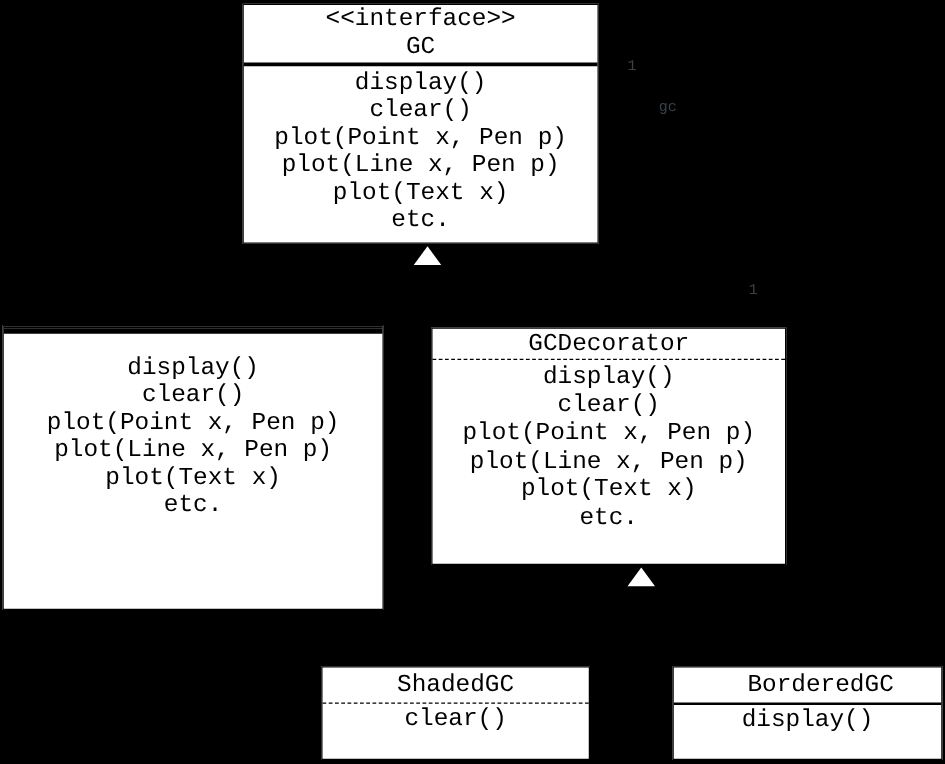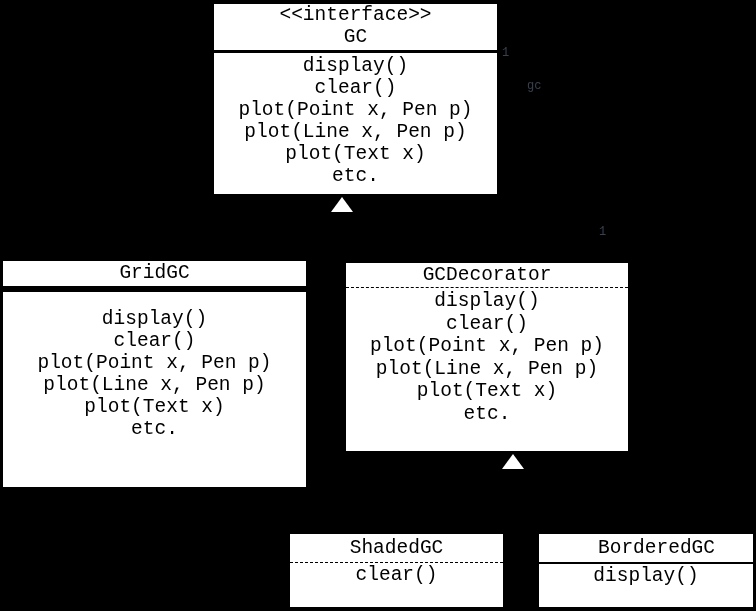--- a/index.html
+++ b/index.html
@@ -40,21 +40,21 @@
     position:absolute;
     color:#39414f;
     font-size:12px;
     line-height:12px;
     white-space:pre;
   }
 </style>
 </head>
 <body>
 
-<div class="uml-box" style="left:213px;top:3px;width:285px;height:192px;">
+<div class="uml-box" style="left:194px;top:3px;width:285px;height:192px;">
   <div class="trow">&lt;&lt;interface&gt;&gt;</div>
   <div class="trow">GC</div>
   <div class="pad2"></div>
   <div class="sep3"></div>
   <div class="methods">
     <div class="trow">display()</div>
     <div class="trow">clear()</div>
     <div class="trow">plot(Point x, Pen p)</div>
     <div class="trow">plot(Line x, Pen p)</div>
     <div class="trow">plot(Text x)</div>
@@ -62,21 +62,20 @@
   </div>
 </div>
 
 <div class="tri" style="left:331px;top:197px;"></div>
 
 <div class="dim-label" style="left:502px;top:47px;">1</div>
 <div class="dim-label" style="left:527px;top:80px;">gc</div>
 <div class="dim-label" style="left:599px;top:226px;">1</div>
 
 <div class="uml-box" style="left:2px;top:260px;width:305px;height:228px;">
-  <div class="trow-lg" style="height:25px;line-height:25px;">GridGC</div>
   <div class="sep2"></div>
   <div class="sep4"></div>
   <div class="pad16"></div>
   <div>
     <div class="trow">display()</div>
     <div class="trow">clear()</div>
     <div class="trow">plot(Point x, Pen p)</div>
     <div class="trow">plot(Line x, Pen p)</div>
     <div class="trow">plot(Text x)</div>
     <div class="trow">etc.</div>
@@ -92,21 +91,21 @@
     <div class="trow-md">clear()</div>
     <div class="trow-md">plot(Point x, Pen p)</div>
     <div class="trow-md">plot(Line x, Pen p)</div>
     <div class="trow-md">plot(Text x)</div>
     <div class="trow-md">etc.</div>
   </div>
 </div>
 
 <div class="tri" style="left:502px;top:454px;"></div>
 
-<div class="uml-box" style="left:289px;top:533px;width:215px;height:75px;">
+<div class="uml-box" style="left:257px;top:533px;width:215px;height:75px;">
   <div class="trow-lg" style="height:28px;line-height:28px;">ShadedGC</div>
   <div class="sepd"></div>
   <div class="trow-lg">clear()</div>
 </div>
 
 <div class="uml-box" style="left:538px;top:533px;width:216px;height:75px;">
   <div class="trow-lg" style="height:28px;line-height:28px;padding-left:21px;">BorderedGC</div>
   <div class="sep2"></div>
   <div class="trow-lg">display()</div>
 </div>

